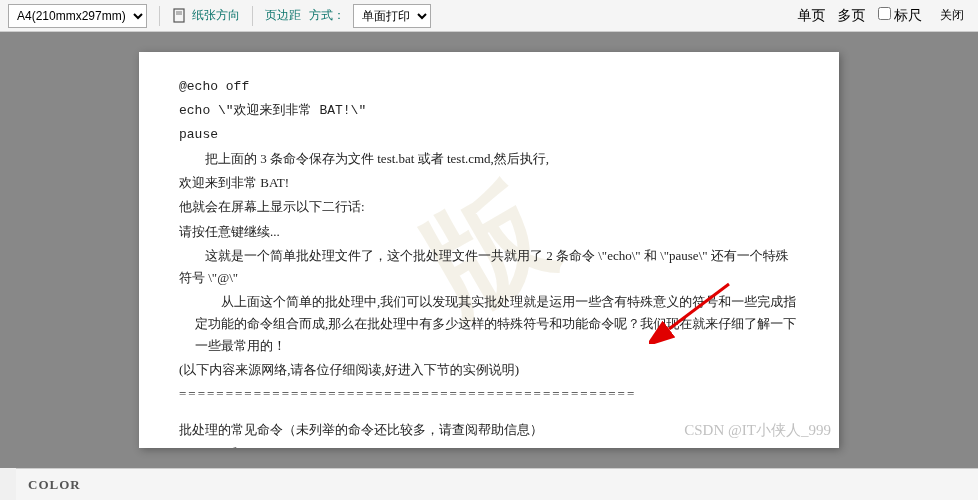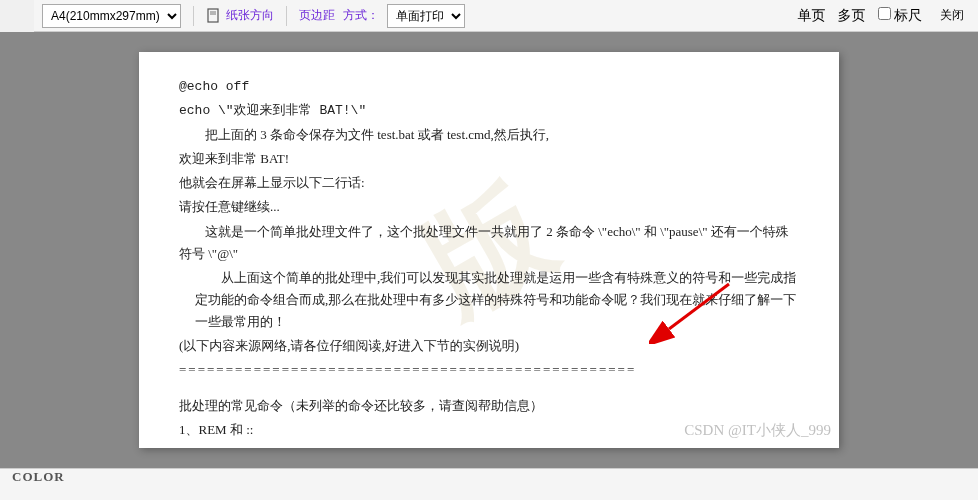--- a/index.html
+++ b/index.html
@@ -14,37 +14,36 @@
 
     
     .toolbar {
       background: #f5f5f5;
       border-bottom: 1px solid #ccc;
       padding: 4px 8px;
       display: flex;
       align-items: center;
       gap: 8px;
       height: 32px;
-      margin-left: 34px;
     }
 
     .toolbar-select {
       height: 24px;
       border: 1px solid #aaa;
       background: white;
       font-size: 12px;
       padding: 0 4px;
     }
 
     .toolbar-item {
       display: flex;
       align-items: center;
       gap: 4px;
       font-size: 12px;
-      color: #6d28d9;
+      color: #0f766e;
     }
 
     .toolbar-btn {
       background: none;
       border: none;
       cursor: pointer;
       font-size: 12px;
       color: #000000;
       padding: 2px 6px;
     }
@@ -149,25 +148,26 @@
       color: rgba(150, 150, 150, 0.6);
       z-index: 2;
     }
 
     
     .statusbar {
       background: #f5f5f5;
       border-top: 1px solid #ccc;
       height: 32px;
       display: flex;
-      align-items: flex-start;
+      align-items: center;
       padding: 0 12px;
       font-size: 12px;
       color: #555;
       gap: 20px;
+      margin-left: 16px;
     }
 
   </style>
 </head>
 <body>
 
 <div class="toolbar">
   <select class="toolbar-select">
     <option>A4(210mmx297mm)</option>
   </select>
@@ -210,20 +210,21 @@
 
 <div class="page-area">
   <div class="page">
 
     <div class="watermark" style="font-size:120px; color:rgba(180,160,100,0.15);">版</div>
 
     <div class="page-content">
 
       <p class="code-line">@echo off</p>
       <p class="code-line">echo \"欢迎来到非常 BAT!\"</p>
+      <p class="code-line">pause</p>
       <p>　　把上面的 3 条命令保存为文件 test.bat 或者 test.cmd,然后执行,</p>
       <p>欢迎来到非常 BAT!</p>
       <p>他就会在屏幕上显示以下二行话:</p>
       <p>请按任意键继续...</p>
       <p>　　这就是一个简单批处理文件了，这个批处理文件一共就用了 2 条命令 \"echo\" 和 \"pause\" 还有一个特殊符号 \"@\"</p>
       <p class="indent">　　从上面这个简单的批处理中,我们可以发现其实批处理就是运用一些含有特殊意义的符号和一些完成指定功能的命令组合而成,那么在批处理中有多少这样的特殊符号和功能命令呢？我们现在就来仔细了解一下一些最常用的！</p>
       <p>(以下内容来源网络,请各位仔细阅读,好进入下节的实例说明)</p>
       <p class="separator-line">=================================================</p>
       <p class="section-title">批处理的常见命令（未列举的命令还比较多，请查阅帮助信息）</p>
       <p>1、REM 和 ::</p>

